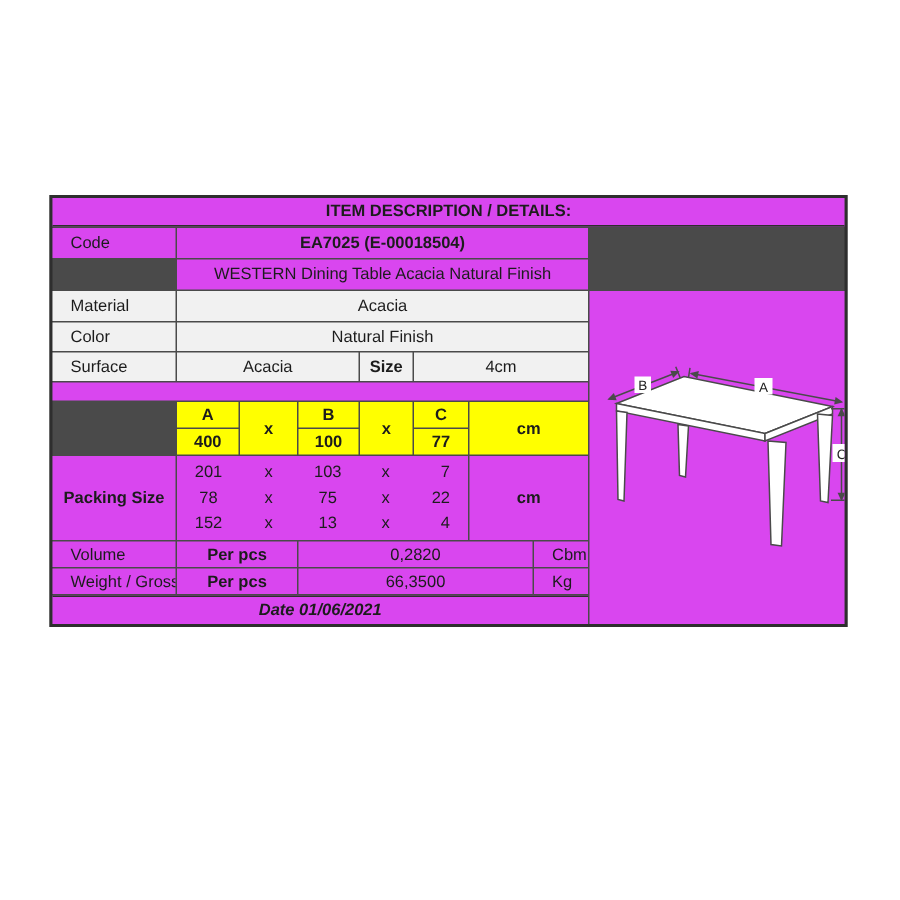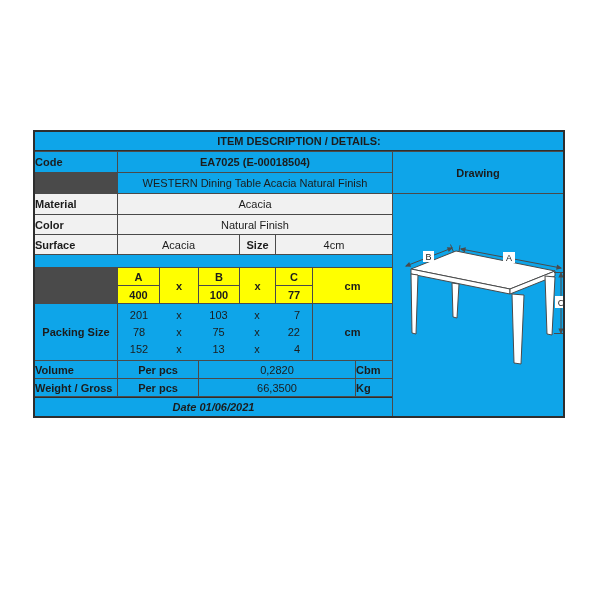--- a/index.html
+++ b/index.html
@@ -8,22 +8,22 @@
     font-family:"Liberation Sans", sans-serif;color:#1c1c1c;
   }
   .grid{
     position:absolute;left:33px;top:130px;width:532px;height:288px;
     box-sizing:border-box;border:2px solid #2e2e2e;background:#4a4a4a;
     display:grid;gap:1px;
     grid-template-columns:82px 41px 38px 40px 35px 36px 42px 36px 170px;
     grid-template-rows:19px 20px 20px 20px 19px 19px 12px 17px 17px 18px 18px 18px 17px 17px 19px;
     font-size:11px;
   }
-  .cell{background:#0ea5e9;display:flex;align-items:center;justify-content:center;overflow:hidden;white-space:nowrap;}
-  .lbl{justify-content:flex-start;padding-left:0;font-weight:bold;}
+  .cell{background:#d946ef;display:flex;align-items:center;justify-content:center;overflow:hidden;white-space:nowrap;}
+  .lbl{justify-content:flex-start;padding-left:12px;font-weight:normal;}
   .bold{font-weight:bold;}
   .shade{background:#f1f1f1;}
   .yellow{background:#ffff00;font-weight:bold;}
   .head{font-weight:bold;border-bottom:1px solid #2e2e2e;}
   .date-row{font-weight:bold;border-top:1px solid #2e2e2e;font-style:italic;}
   .pack-grid{
     display:grid;grid-template-columns:42px 38px 41px 36px 37px;
     grid-template-rows:1fr 1fr 1fr;align-items:center;padding:2px 0;
   }
   .pack-grid span{display:block;text-align:center;}
@@ -33,21 +33,20 @@
 </style>
 </head>
 <body>
 
 <div class="grid">
 
   <div class="cell head" style="grid-area:1/1/2/10">ITEM DESCRIPTION / DETAILS:</div>
 
   <div class="cell lbl" style="grid-area:2/1/3/2">Code</div>
   <div class="cell bold" style="grid-area:2/2/3/9">EA7025 (E-00018504)</div>
-  <div class="cell bold" style="grid-area:2/9/4/10">Drawing</div>
 
   <div class="cell" style="grid-area:3/2/4/9">WESTERN Dining Table Acacia Natural Finish</div>
 
   <div class="cell lbl shade" style="grid-area:4/1/5/2">Material</div>
   <div class="cell shade" style="grid-area:4/2/5/9">Acacia</div>
 
   <div class="cell draw-area" style="grid-area:4/9/16/10">
     <svg class="table-svg" width="165" height="130" viewBox="0 0 165 130">
       <defs>
         <marker id="arr" markerWidth="7" markerHeight="7" refX="5" refY="3.5" orient="auto-start-reverse">

